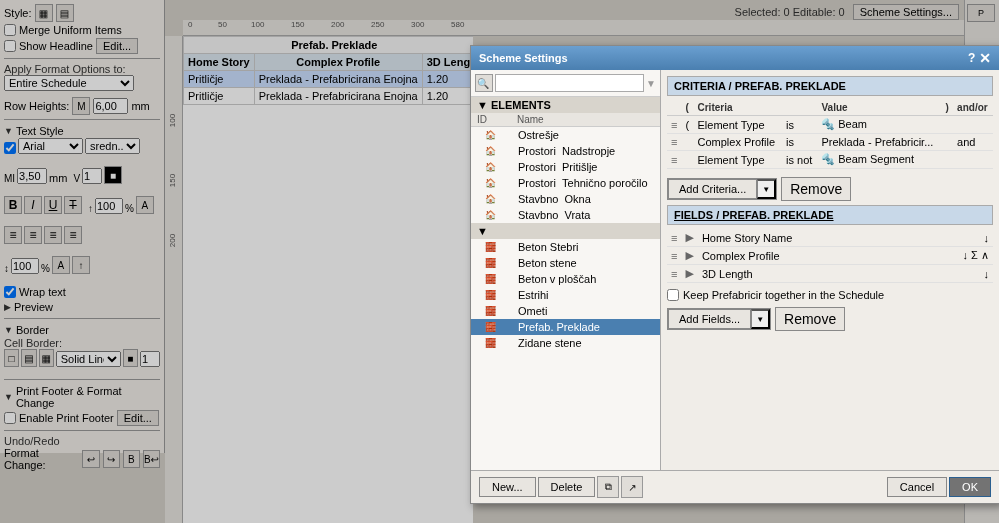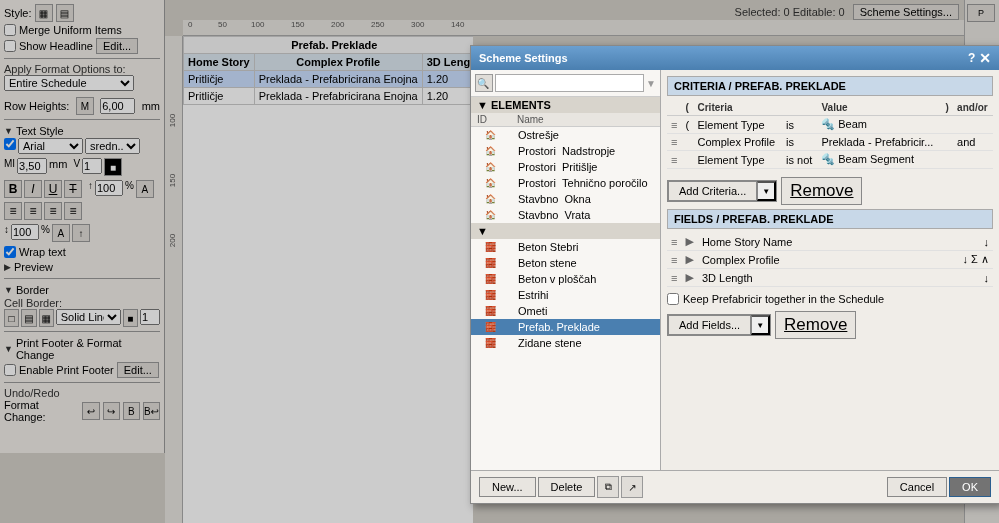--- a/index.html
+++ b/index.html
@@ -28,21 +28,21 @@
     }
     .icon-btn {
       width: 18px; height: 18px;
       background: #e0ddd8;
       border: 1px solid #999;
       display: inline-flex; align-items: center; justify-content: center;
       cursor: pointer; font-size: 10px;
     }
     .divider { height: 1px; background: #999; margin: 4px 0; }
     .bold-btn { font-weight: bold; font-size: 12px; width: 18px; height: 18px; background: #e0ddd8; border: 1px solid #999; cursor: pointer; display:inline-flex;align-items:center;justify-content:center; }
-    .style-row { display:flex; align-items:flex-start; gap:2px; margin-bottom:4px; }
+    .style-row { display:flex; align-items:flex-end; gap:2px; margin-bottom:12px; }
     .expand-arrow { font-size:9px; color:#333; cursor:pointer; }
     .section-toggle { display:flex; align-items:center; gap:3px; cursor:pointer; padding:1px 0; }
 
     
     .spreadsheet-area {
       position: absolute;
       left: 165px; top: 0;
       width: 300px; height: 523px;
       background: #fff;
       overflow: hidden;
@@ -160,30 +160,31 @@
       font-size: 10px; color: #333; text-align: left;
       padding: 2px 4px; border-bottom: 1px solid #ccc;
     }
     .criteria-table td {
       font-size: 11px; padding: 2px 4px;
       border-bottom: 1px solid #e0e0e0;
     }
     .criteria-table .icon-cell { width: 14px; text-align: center; color: #666; }
     .btn-add { padding: 3px 10px; font-size: 11px; border: 1px solid #888; background: #e8e5e0; cursor: pointer; }
     .btn-row { display: flex; gap: 4px; margin: 4px 0; align-items: center; }
-    .btn-remove { padding: 3px 8px; font-size: 17px; border: 1px solid #888; background: #e8e5e0; cursor: pointer; text-decoration: underline; }
+    .btn-remove { padding: 3px 8px; font-size: 14px; border: 1px solid #888; background: #e8e5e0; cursor: pointer; }
     .dropdown-arrow { font-size: 8px; padding: 3px 4px; border-left: 1px solid #888; }
     .fields-header {
       background: #c8d8e8;
       font-weight: bold;
       font-size: 11px;
       padding: 3px 6px;
       margin-bottom: 4px;
       border: 1px solid #aaa;
       margin-top: 4px;
+      text-decoration: underline;
     }
     .fields-table { width: 100%; border-collapse: collapse; }
     .fields-table td {
       font-size: 11px; padding: 2px 4px;
       border-bottom: 1px solid #e0e0e0;
     }
     .fields-table .icon-cell { width: 14px; color: #666; text-align:center; }
     .keep-checkbox { margin: 6px 0; display: flex; align-items: center; gap: 4px; font-size: 11px; }
 
     .right-mini-panel {
@@ -231,21 +232,21 @@
     <span>Show Headline</span>
     <button class="btn-small">Edit...</button>
   </div>
   <div class="divider"></div>
   <div class="label">Apply Format Options to:</div>
   <div class="row">
     <select style="width:130px;">
       <option>Entire Schedule</option>
     </select>
   </div>
-  <div class="row" style="margin-top:6px;justify-content:space-between;">
+  <div class="row" style="margin-top:6px;">
     <span>Row Heights:</span>
     <div class="icon-btn">M</div>
     <input type="text" style="width: 35px;" value="6,00">
     <span>mm</span>
   </div>
   <div class="divider"></div>
   <div class="section-toggle">
     <span class="expand-arrow">▼</span>
     <span>Text Style</span>
   </div>
@@ -329,21 +330,21 @@
 </div>
 
 <div class="h-ruler">
   <span style="position:absolute;left:5px;font-size:8px;color:#555;">0</span>
   <span style="position:absolute;left:35px;font-size:8px;color:#555;">50</span>
   <span style="position:absolute;left:68px;font-size:8px;color:#555;">100</span>
   <span style="position:absolute;left:108px;font-size:8px;color:#555;">150</span>
   <span style="position:absolute;left:148px;font-size:8px;color:#555;">200</span>
   <span style="position:absolute;left:188px;font-size:8px;color:#555;">250</span>
   <span style="position:absolute;left:228px;font-size:8px;color:#555;">300</span>
-  <span style="position:absolute;left:268px;font-size:8px;color:#555;">140</span>
+  <span style="position:absolute;left:268px;font-size:8px;color:#555;">580</span>
 </div>
 
 <div class="v-ruler">
   <span style="position:absolute;top:80px;left:1px;font-size:8px;color:#555;transform:rotate(-90deg);transform-origin:50% 50%;">100</span>
   <span style="position:absolute;top:140px;left:1px;font-size:8px;color:#555;transform:rotate(-90deg);transform-origin:50% 50%;">150</span>
   <span style="position:absolute;top:200px;left:1px;font-size:8px;color:#555;transform:rotate(-90deg);transform-origin:50% 50%;">200</span>
 </div>
 
 <div class="spreadsheet-area" style="left:183px;top:36px;width:290px;bottom:0;top:36px;">
   <div class="table-area" style="position:absolute;left:0;top:0;right:0;bottom:0;">

